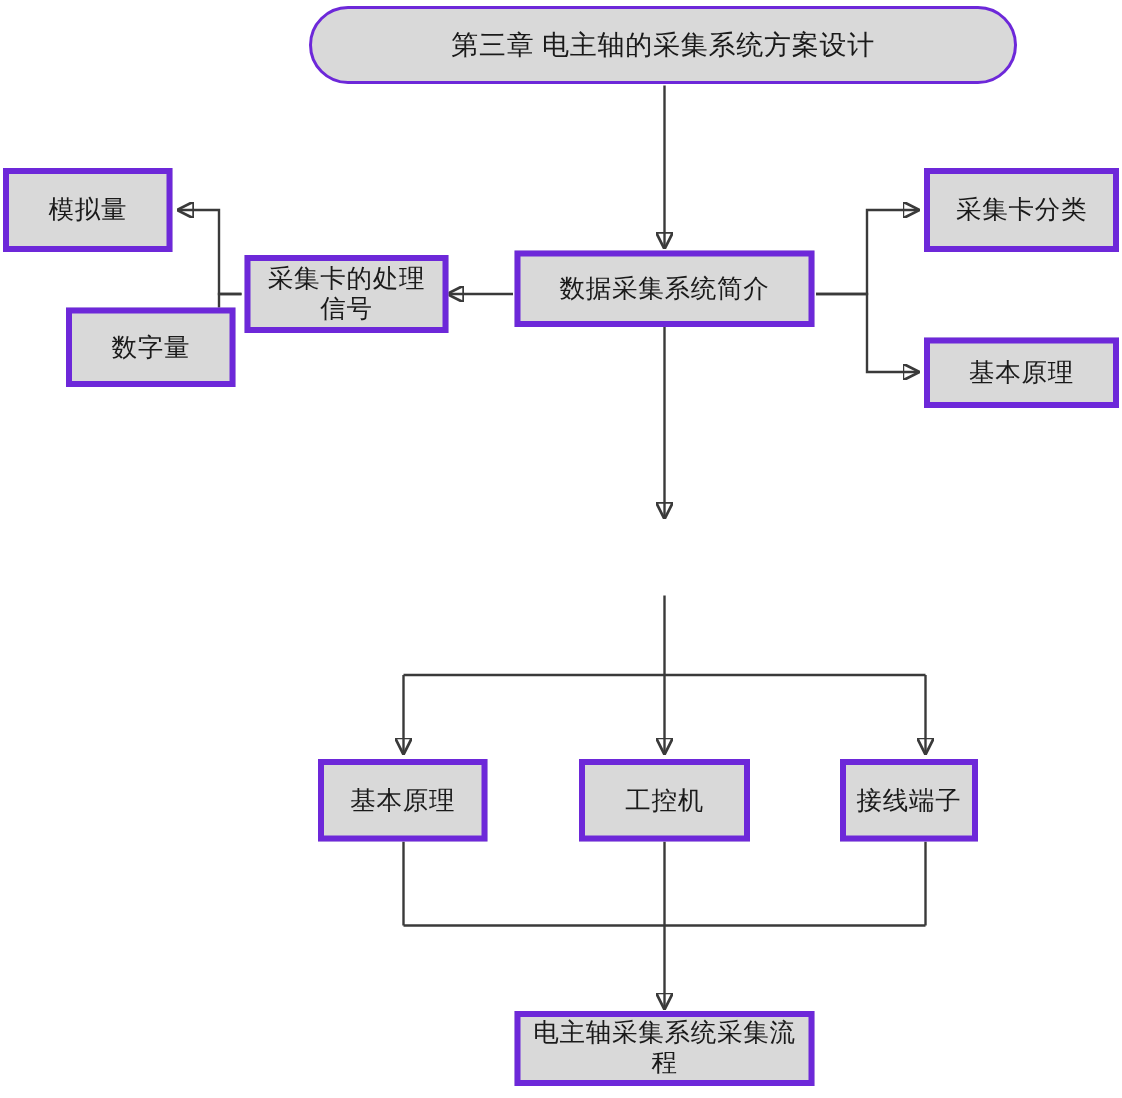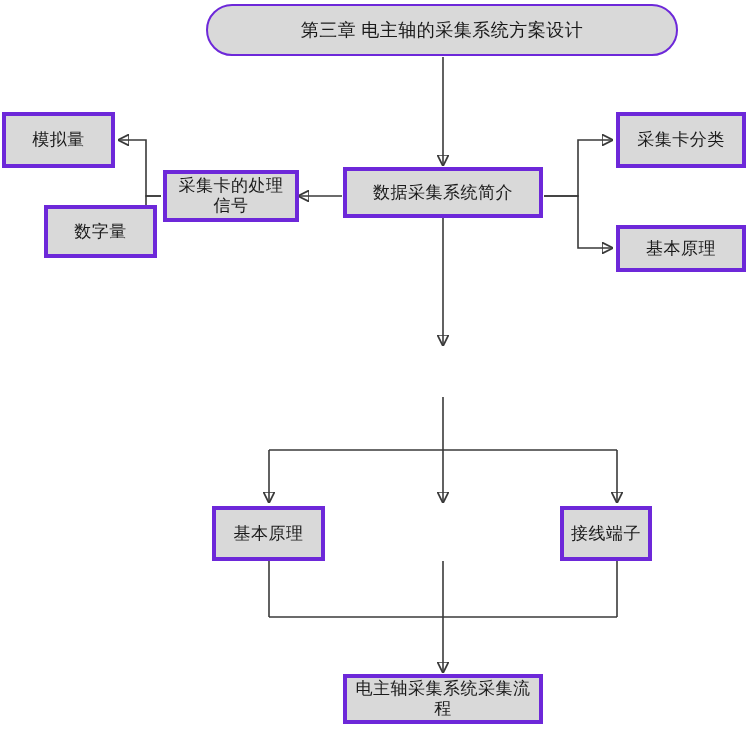--- a/index.html
+++ b/index.html
@@ -117,20 +117,23 @@
 
   <div class="node" style="left:616px; top:225px; width:130px; height:47px;">
     <span class="label">基本原理</span>
   </div>
 
 
   <div class="node" style="left:212px; top:506px; width:113px; height:55px;">
     <span class="label">基本原理</span>
   </div>
 
+  <div class="node" style="left:386px; top:506px; width:114px; height:55px;">
+    <span class="label">工控机</span>
+  </div>
 
   <div class="node" style="left:560px; top:506px; width:92px; height:55px;">
     <span class="label">接线端子</span>
   </div>
 
   <div class="node" style="left:343px; top:674px; width:200px; height:50px;">
     <span class="label">电主轴采集系统采集流程</span>
   </div>
 
 </div>

